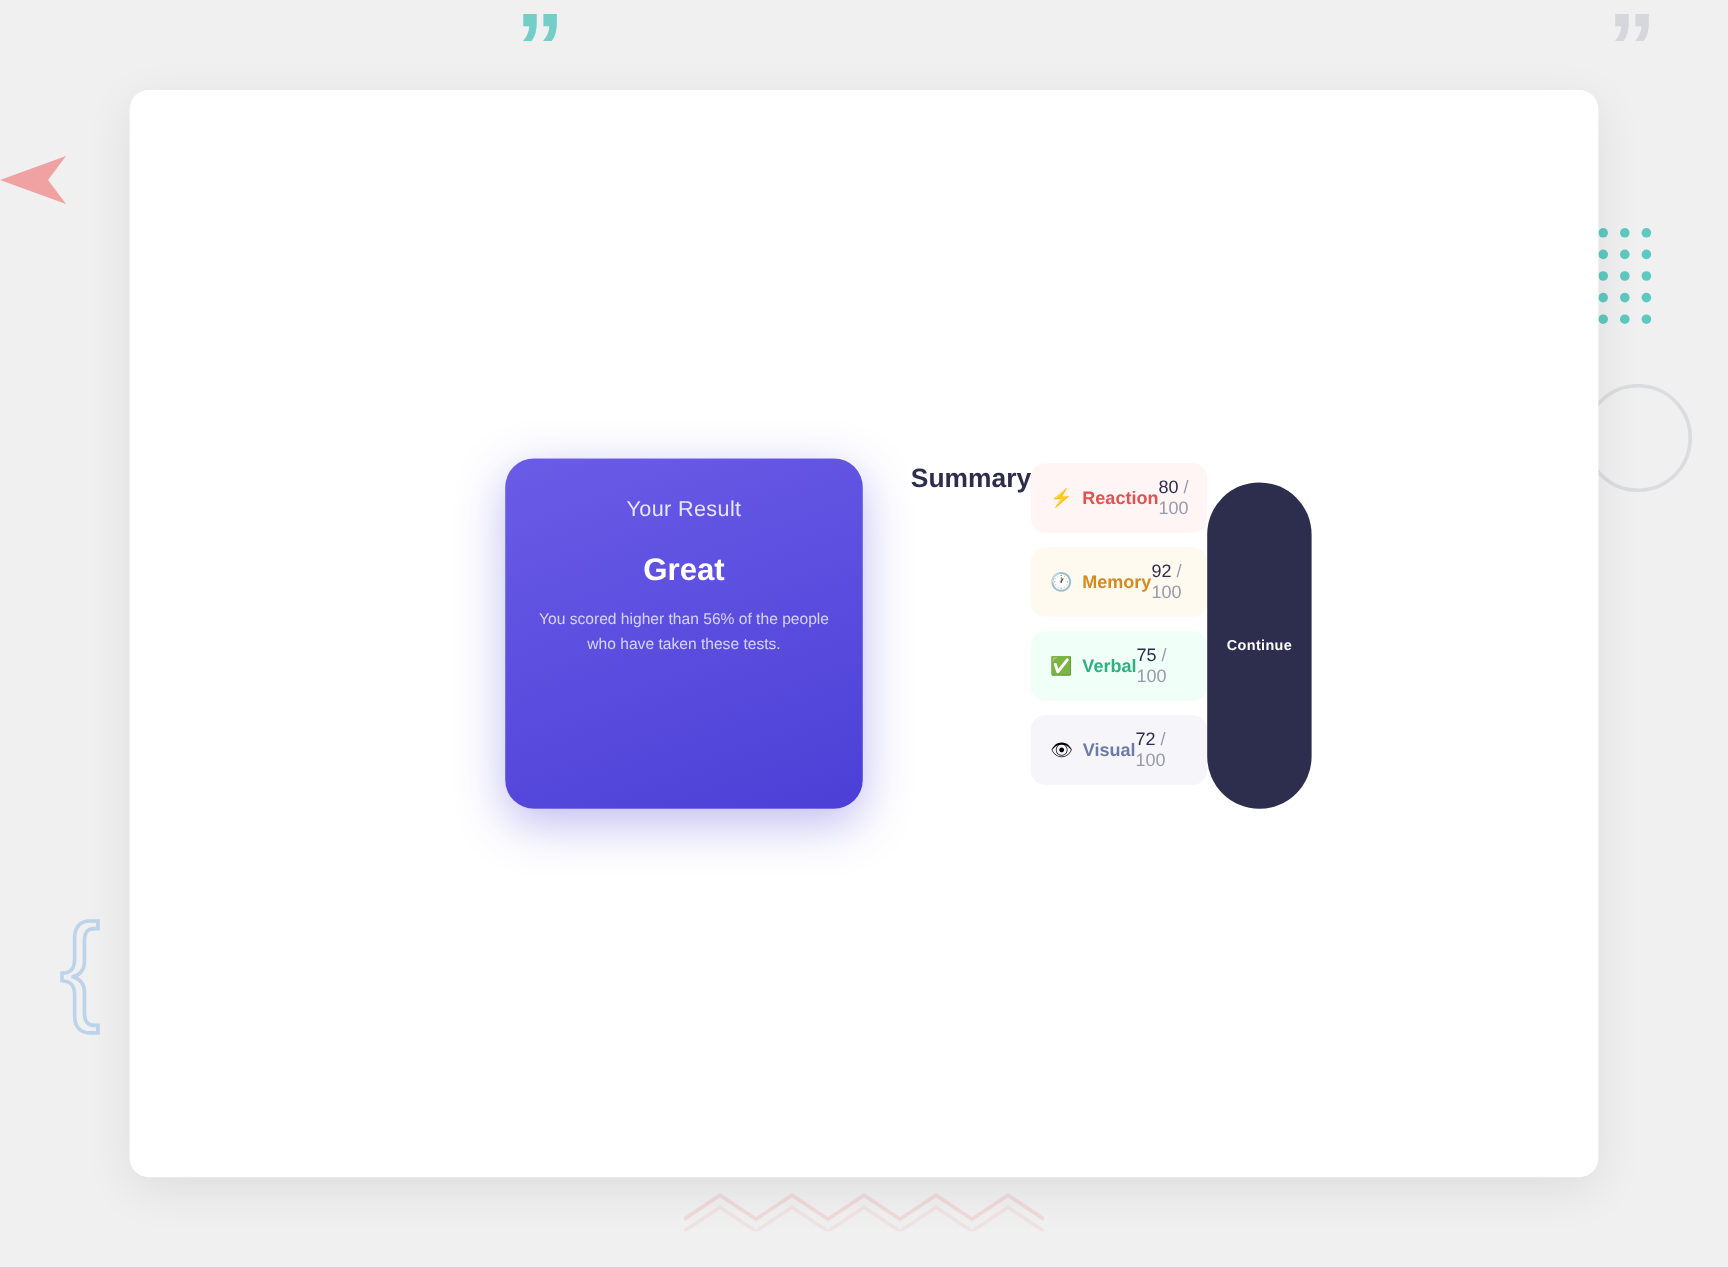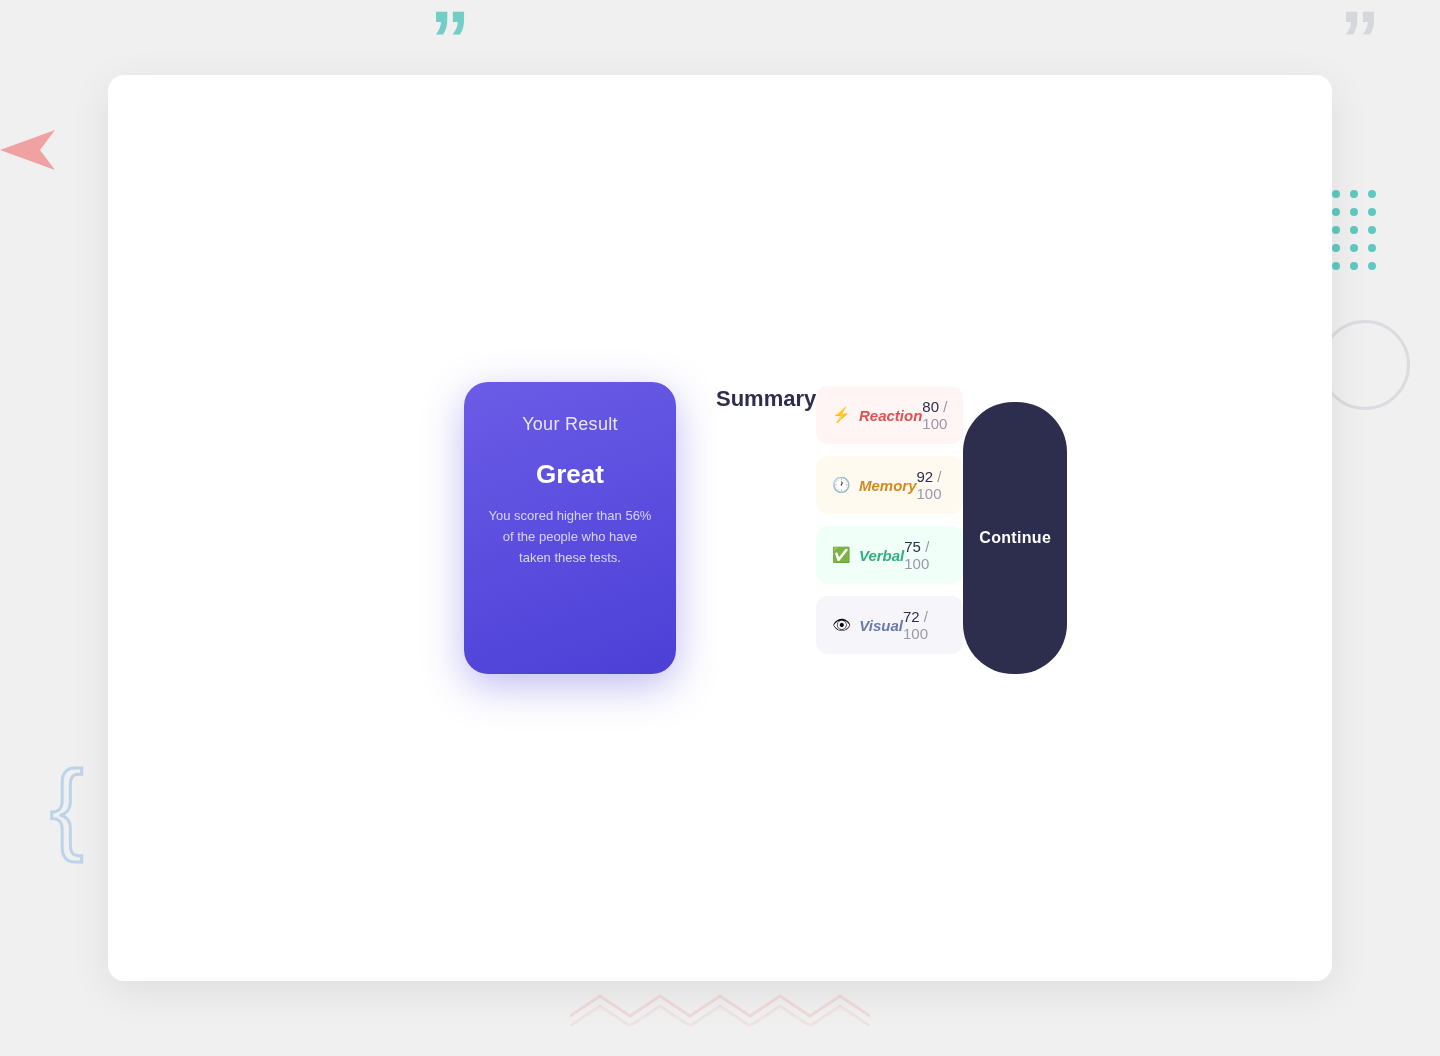--- a/index.html
+++ b/index.html
@@ -110,21 +110,21 @@
 
     
     .content-wrapper {
       display: flex;
       align-items: stretch;
       gap: 40px;
     }
 
     
     .result-card {
-      width: 212px;
+      width: 298px;
       background: linear-gradient(160deg, #6b5ce7 0%, #4b3fd6 100%);
       border-radius: 24px;
       padding: 32px 24px;
       display: flex;
       flex-direction: column;
       align-items: center;
       color: white;
       box-shadow: 0 12px 40px rgba(75, 63, 214, 0.35);
     }
 
@@ -218,21 +218,20 @@
       gap: 8px;
     }
 
     .item-icon {
       font-size: 15px;
     }
 
     .item-label {
       font-size: 15px;
       font-weight: 600;
-      font-style: italic;
     }
 
     .summary-item.reaction .item-label { color: #e05252; }
     .summary-item.memory   .item-label { color: #d48a20; }
     .summary-item.verbal   .item-label { color: #30b080; }
     .summary-item.visual   .item-label { color: #6b7aaa; }
 
     .item-score {
       font-size: 15px;
     }
@@ -247,21 +246,21 @@
       color: #9999aa;
     }
 
     .continue-btn {
       width: 100%;
       padding: 16px;
       background: #2d2d4e;
       color: white;
       border: none;
       border-radius: 50px;
-      font-size: 16px;
+      font-size: 12px;
       font-weight: 600;
       cursor: pointer;
       letter-spacing: 0.3px;
       transition: background 0.2s;
       margin-top: 16px;
     }
   </style>
 </head>
 <body>
 

